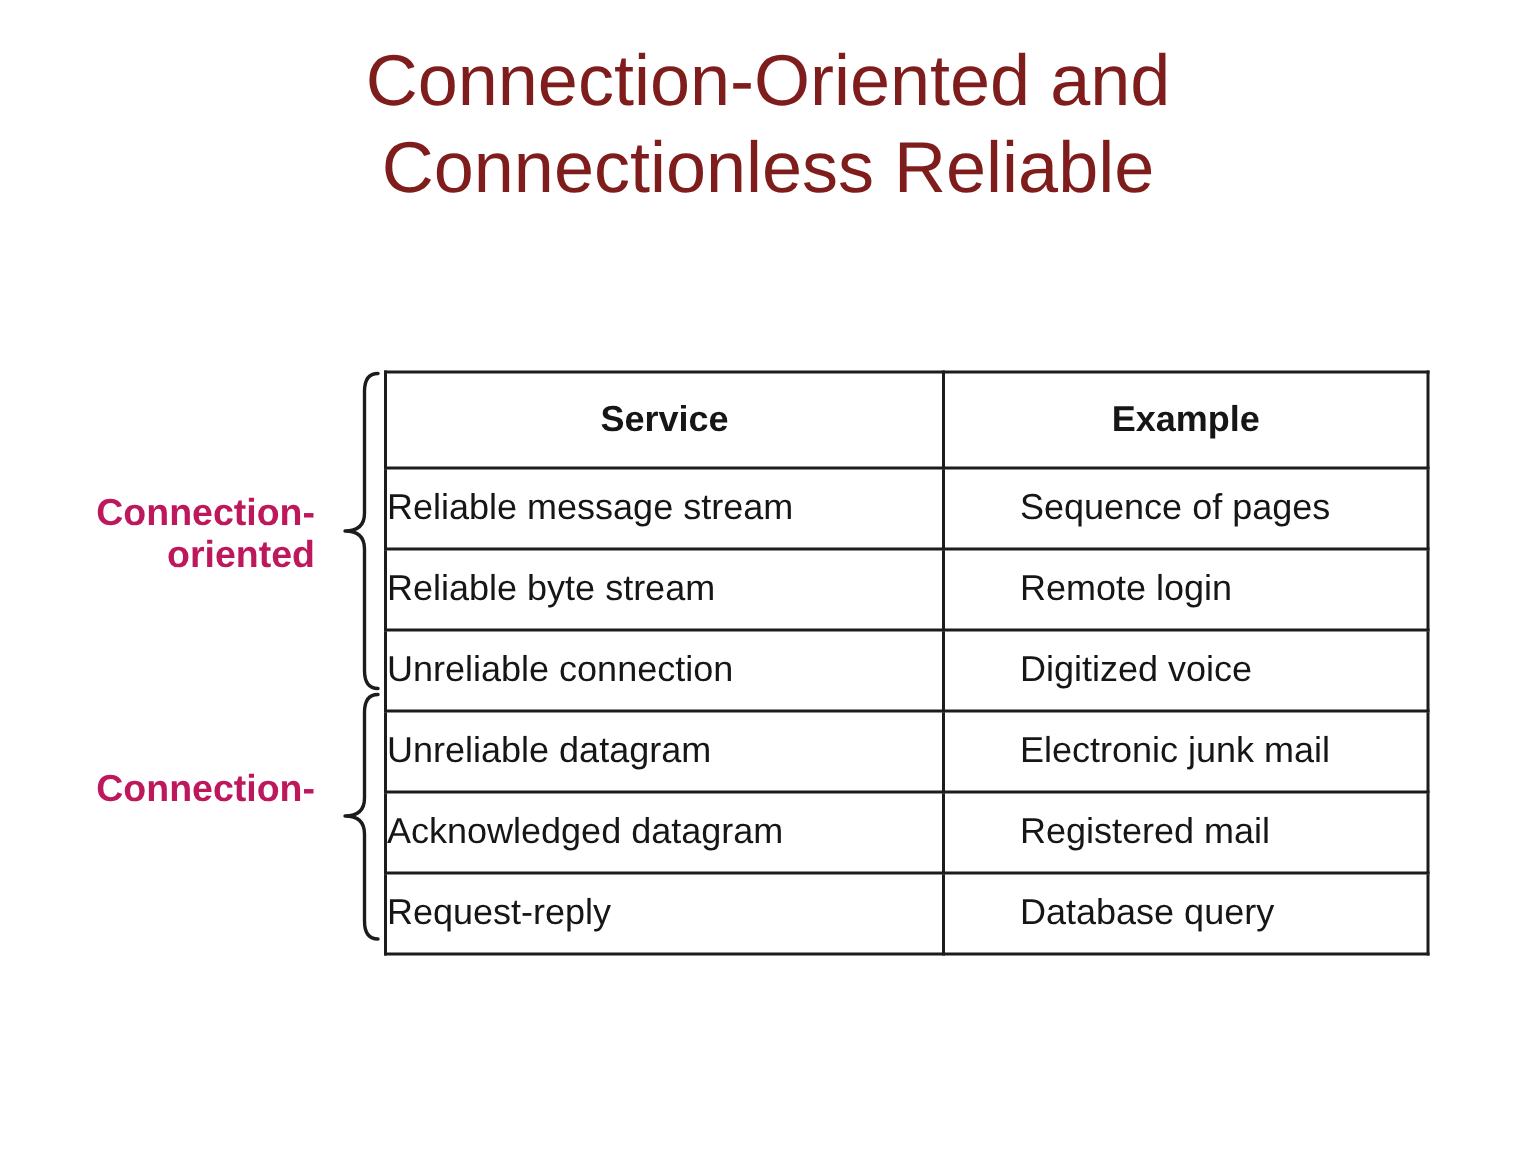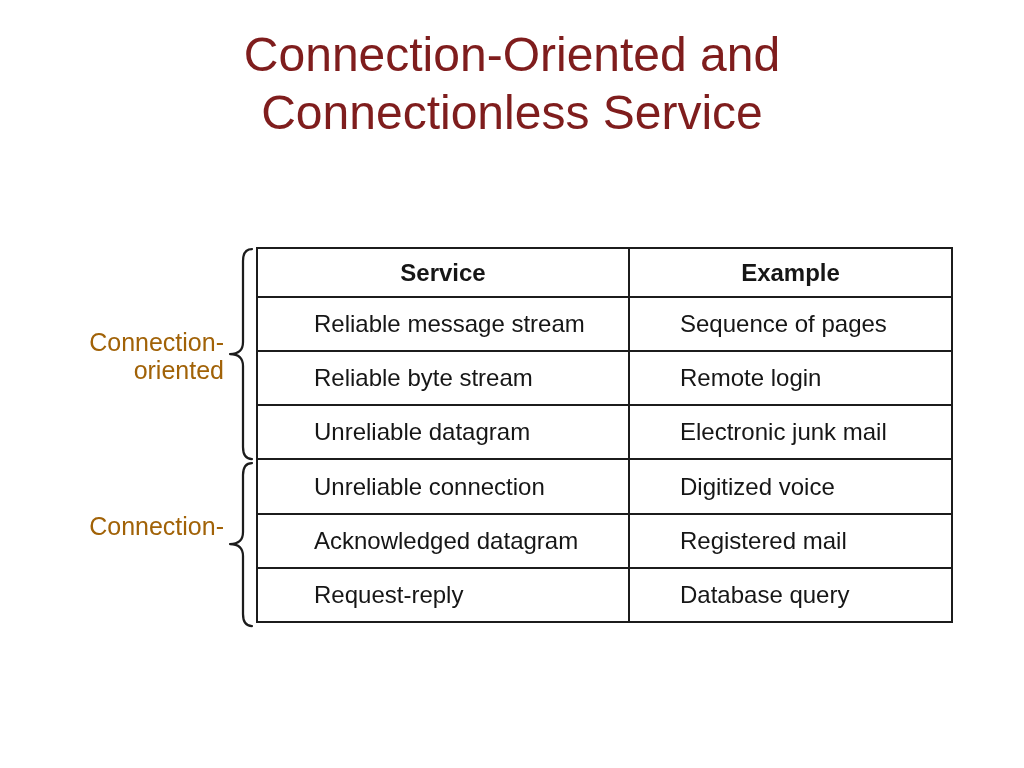--- a/index.html
+++ b/index.html
@@ -41,40 +41,40 @@
   .services-table th,
   .services-table td {
     border: 2px solid #1c1c1c;
     vertical-align: middle;
   }
   .services-table col.c-service { width: 372px; }
   .services-table col.c-example { width: 323px; }
   .services-table th {
     font-weight: 700;
     text-align: center;
-    height: 49px;
+    height: 64px;
   }
   .services-table td {
     height: 54px;
     text-align: left;
     font-weight: 400;
   }
-  .services-table td.cell-service { padding-left: 56px; }
+  .services-table td.cell-service { }
   .services-table td.cell-example { padding-left: 50px; }
 
   
   .group-label {
     position: absolute;
-    left: 72px;
+    left: 58px;
     width: 152px;
     text-align: right;
     font-size: 25px;
     line-height: 28px;
-    color: #a16207;
-    font-weight: 400;
+    color: #be185d;
+    font-weight: 700;
   }
   .group-label.oriented { top: 328px; }
   .group-label.connless  { top: 512px; }
 
   
   .braces-svg {
     position: absolute;
     left: 222px;
     top: 240px;
     width: 36px;
@@ -86,21 +86,21 @@
     stroke-width: 2.25;
     stroke-linecap: round;
     stroke-linejoin: round;
   }
 </style>
 </head>
 <body>
 
 <div class="slide-title">
   <div>Connection-Oriented and</div>
-  <div>Connectionless Service</div>
+  <div>Connectionless Reliable</div>
 </div>
 
 <div class="group-label oriented">
   <div>Connection-</div>
   <div>oriented</div>
 </div>
 <div class="group-label connless">
   <div>Connection-</div>
 </div>
 
@@ -123,26 +123,26 @@
   <tbody>
     <tr>
       <td class="cell-service">Reliable message stream</td>
       <td class="cell-example">Sequence of pages</td>
     </tr>
     <tr>
       <td class="cell-service">Reliable byte stream</td>
       <td class="cell-example">Remote login</td>
     </tr>
     <tr>
+      <td class="cell-service">Unreliable connection</td>
+      <td class="cell-example">Digitized voice</td>
+    </tr>
+    <tr>
       <td class="cell-service">Unreliable datagram</td>
       <td class="cell-example">Electronic junk mail</td>
-    </tr>
-    <tr>
-      <td class="cell-service">Unreliable connection</td>
-      <td class="cell-example">Digitized voice</td>
     </tr>
     <tr>
       <td class="cell-service">Acknowledged datagram</td>
       <td class="cell-example">Registered mail</td>
     </tr>
     <tr>
       <td class="cell-service">Request-reply</td>
       <td class="cell-example">Database query</td>
     </tr>
   </tbody>

